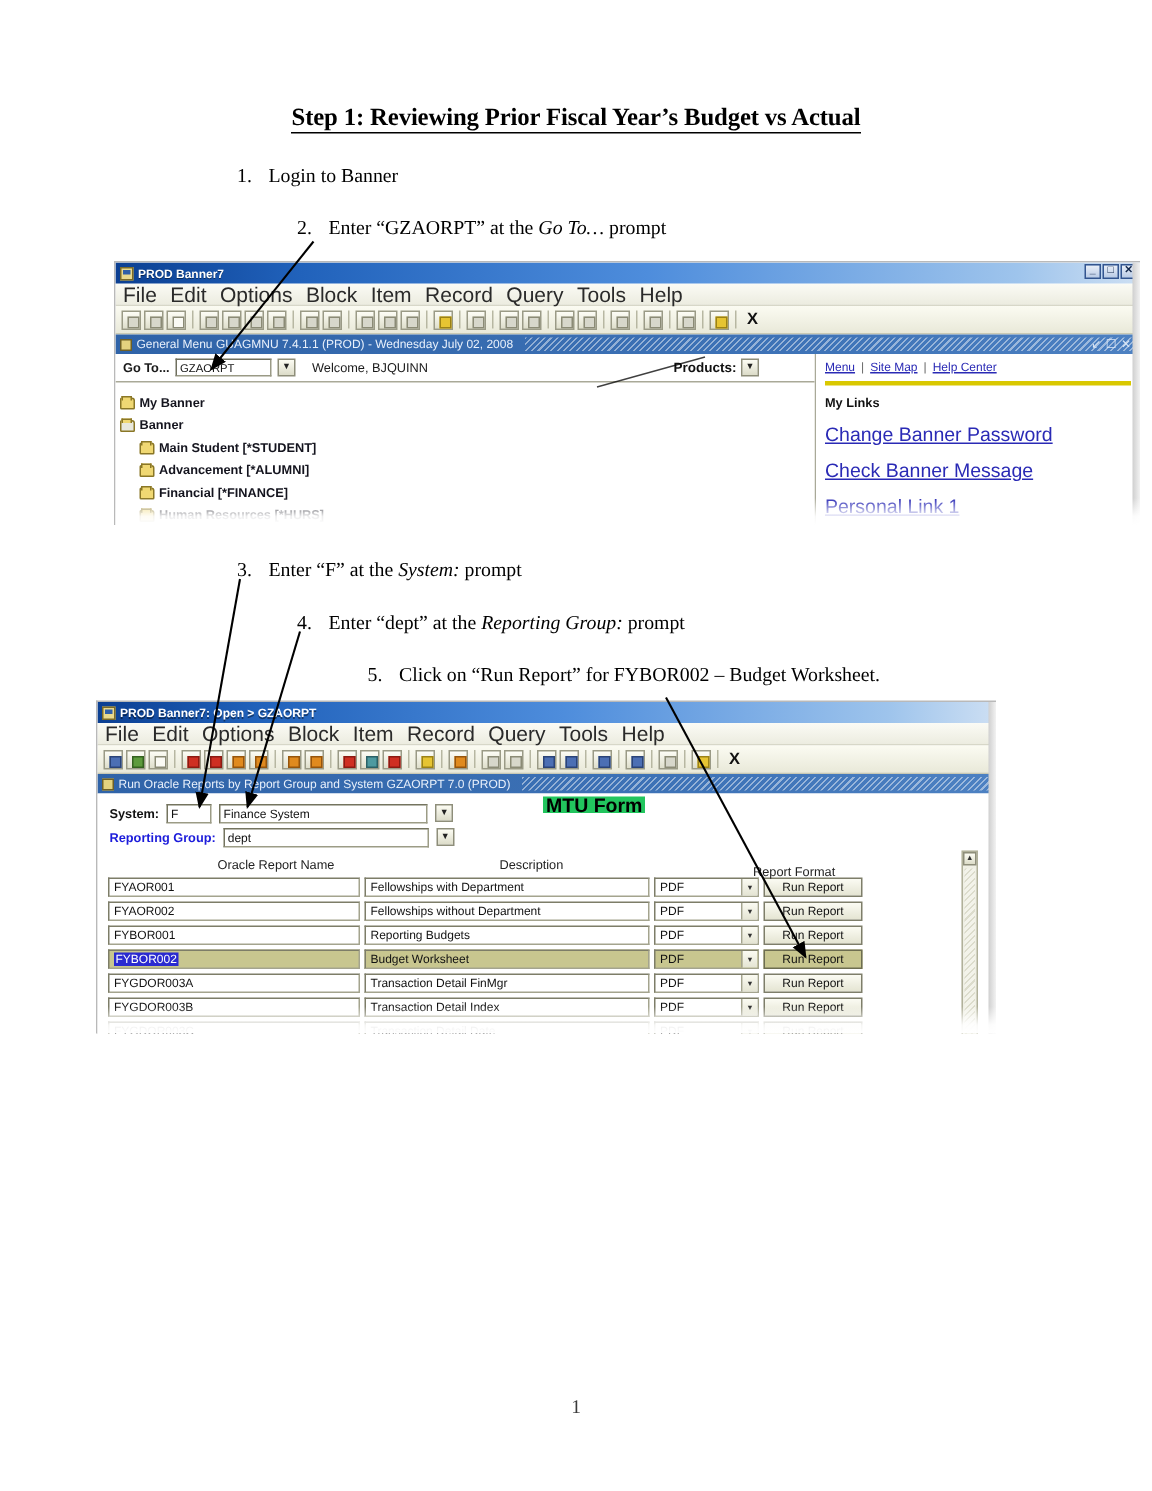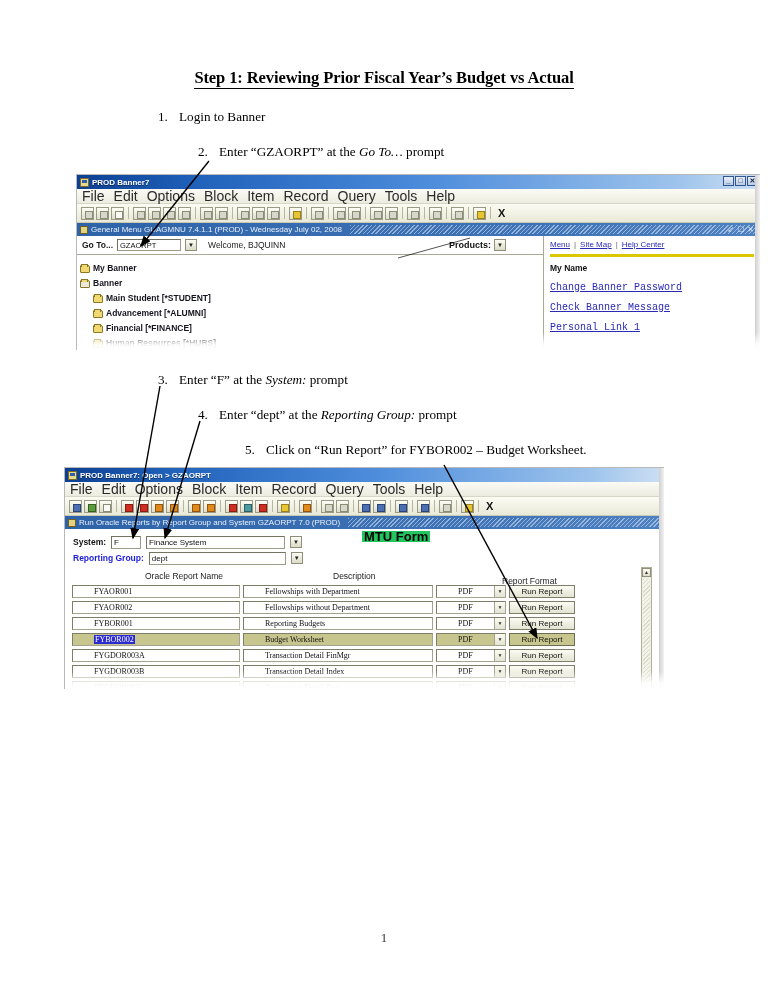--- a/index.html
+++ b/index.html
@@ -239,21 +239,21 @@
     font-family: "Liberation Sans", sans-serif; font-size: 8px;
   }
   .gm-links a { color: #2a2ab5; text-decoration: underline; }
   .gm-links .sep { color: #666; }
   .gm-rule { height: 3px; background: #d9c800; margin: 1px 6px 0 0; }
   .gm-mylinks {
     font-family: "Liberation Sans", sans-serif; font-size: 8.5px; font-weight: bold;
     color: #111; margin-top: 6px;
   }
   .gm-link-row {
-    font-family: Liberation Mono, monospace; font-size: 10px;
+    font-family: Liberation Sans, sans-serif; font-size: 13px;
     color: #2a2ab5; text-decoration: underline; margin-top: 9px;
   }
 
   
   #shot2 { left: 64px; top: 467px; width: 600px; height: 222px; }
   .rp-body { position: relative; background: #ffffff; height: 177px; padding: 5px 0 0 0; }
   .fld-row { display: flex; align-items: center; gap: 5px; padding-left: 8px; height: 16px; }
   .fld-label {
     font-family: "Liberation Sans", sans-serif; font-size: 8.5px; font-weight: bold; color: #111;
   }
@@ -281,22 +281,22 @@
   .ch-fmt  { left: 437px; top: 5px; }
 
   .rp-table { padding-left: 7px; }
   .rp-row {
     display: flex; align-items: center; gap: 3px; height: 15px; margin-bottom: 1px;
   }
   .cell {
     height: 13px;
     border: 1px solid #a4a48e; border-top-color: #7d7d68; border-left-color: #7d7d68;
     background: #ffffff;
-    font-family: Liberation Serif, serif; font-size: 8px; color: #111;
-    padding: 0 21px; line-height: 12px;
+    font-family: Liberation Sans, sans-serif; font-size: 8px; color: #111;
+    padding: 0 3px; line-height: 12px;
     white-space: nowrap; overflow: hidden;
   }
   .c-name { width: 168px; }
   .c-desc { width: 190px; }
   .c-fmt  { width: 70px; position: relative; padding-right: 12px; }
   .c-fmt .arrow {
     position: absolute; right: 0; top: -1px; width: 11px; height: 13px;
     border-left: 1px solid #a4a48e;
     background: linear-gradient(to bottom,#fdfdf5,#e2e2d0);
     display: flex; align-items: center; justify-content: center; font-size: 5px; color: #333;
@@ -476,21 +476,21 @@
 
         <div class="gm-links">
           <a>Menu</a>
           <span class="sep">|</span>
           <a>Site Map</a>
           <span class="sep">|</span>
           <a>Help Center</a>
         </div>
 
         <div class="gm-rule"></div>
-        <div class="gm-mylinks">My Name</div>
+        <div class="gm-mylinks">My Links</div>
         <div class="gm-link-row">Change Banner Password</div>
         <div class="gm-link-row">Check Banner Message</div>
         <div class="gm-link-row">Personal Link 1</div>
       </div>
     </div>
 
     <div class="shot-right-edge"></div>
   </div>
 
   <div class="shot" id="shot2">

